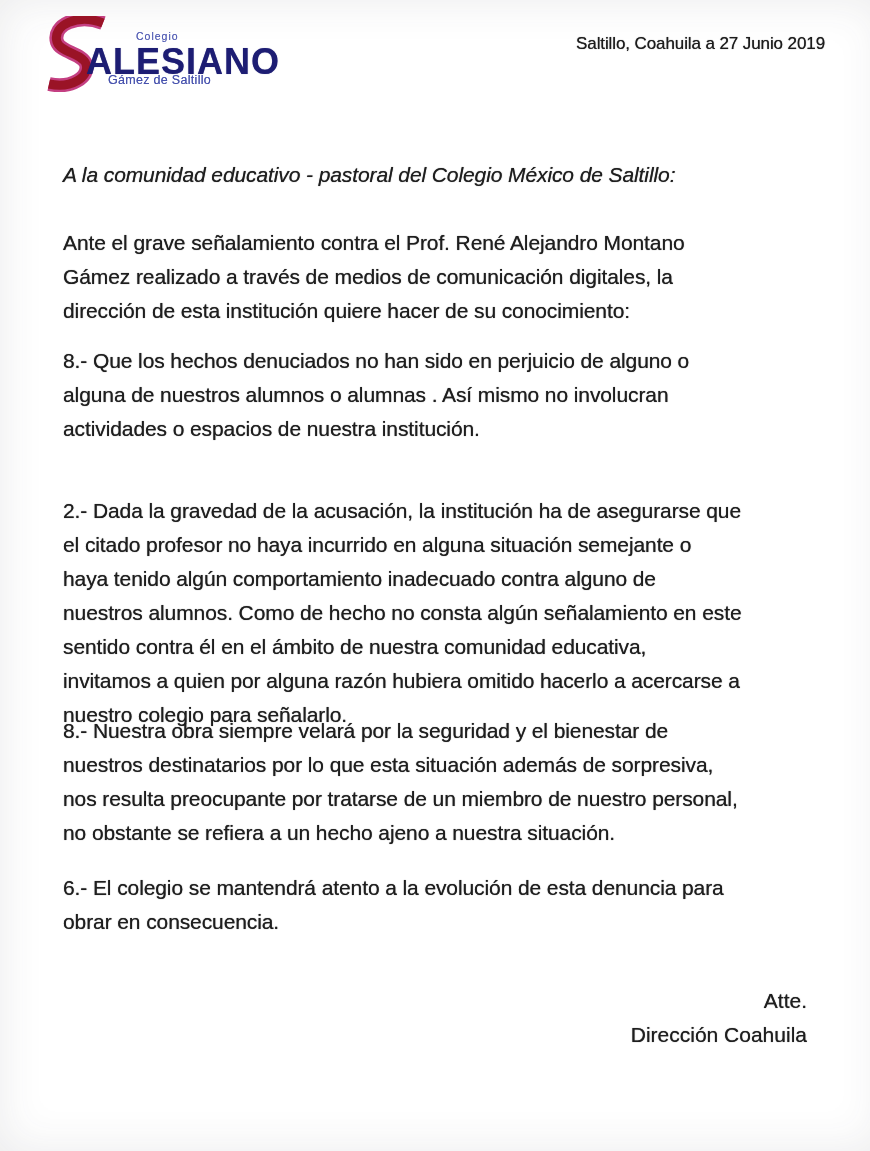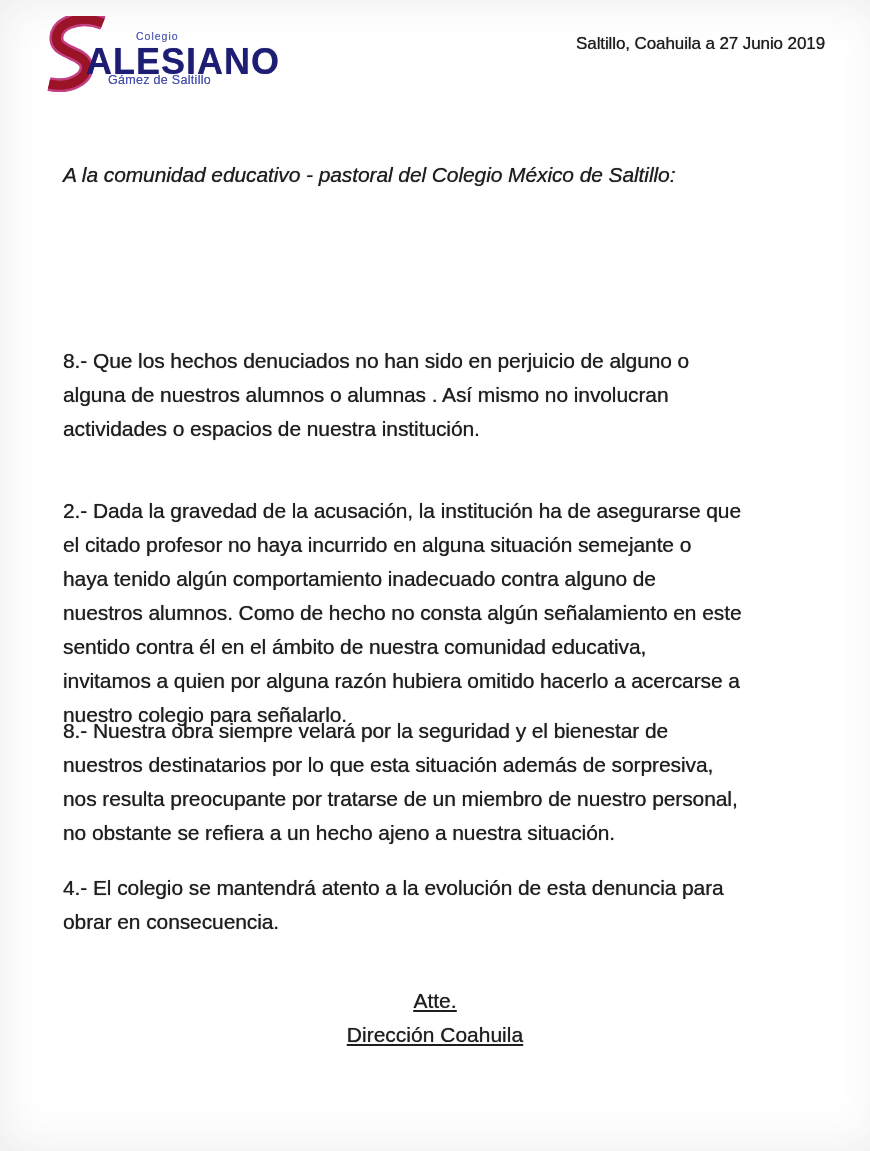--- a/index.html
+++ b/index.html
@@ -91,22 +91,21 @@
   .point-1      { top: 344px; }
   .point-2      { top: 494px; }
   .point-3      { top: 714px; }
   .point-4      { top: 871px; }
 
   .closing-block {
     position: absolute;
     left: 63px;
     top: 984px;
     width: 744px;
-    text-align: center;
-    text-decoration: underline;
+    text-align: right;
   }
   .closing-block p {
     margin: 0;
     font-size: 21px;
     line-height: 34px;
     color: #1e1e1e;
     text-shadow: 0 0 0.8px rgba(25,25,25,0.85);
   }
 </style>
 </head>
@@ -121,39 +120,42 @@
     </svg>
     <span class="logo-top">Colegio</span>
     <span class="logo-name">ALESIANO</span>
     <span class="logo-sub">Gámez de Saltillo</span>
   </div>
 
   <div class="date-line">Saltillo, Coahuila a 27 Junio 2019</div>
 
   <p class="para salutation">A la comunidad educativo - pastoral del Colegio México de Saltillo:</p>
 
+  <p class="para intro">Ante el grave señalamiento contra el Prof. René Alejandro Montano
+Gámez realizado a través de medios de comunicación digitales, la
+dirección de esta institución quiere hacer de su conocimiento:</p>
 
   <p class="para point-1">8.- Que los hechos denuciados no han sido en perjuicio de alguno o
 alguna de nuestros alumnos o alumnas . Así mismo no involucran
 actividades o espacios de nuestra institución.</p>
 
   <p class="para point-2">2.- Dada la gravedad de la acusación, la institución ha de asegurarse que
 el citado profesor no haya incurrido en alguna situación semejante o
 haya tenido algún comportamiento inadecuado contra alguno de
 nuestros alumnos. Como de hecho no consta algún señalamiento en este
 sentido contra él en el ámbito de nuestra comunidad educativa,
 invitamos a quien por alguna razón hubiera omitido hacerlo a acercarse a
 nuestro colegio para señalarlo.</p>
 
   <p class="para point-3">8.- Nuestra obra siempre velará por la seguridad y el bienestar de
 nuestros destinatarios por lo que esta situación además de sorpresiva,
 nos resulta preocupante por tratarse de un miembro de nuestro personal,
 no obstante se refiera a un hecho ajeno a nuestra situación.</p>
 
-  <p class="para point-4">4.- El colegio se mantendrá atento a la evolución de esta denuncia para
+  <p class="para point-4">6.- El colegio se mantendrá atento a la evolución de esta denuncia para
 obrar en consecuencia.</p>
 
   <div class="closing-block">
     <p>Atte.</p>
     <p>Dirección Coahuila</p>
   </div>
 
 </div>
 
 </body></html>

